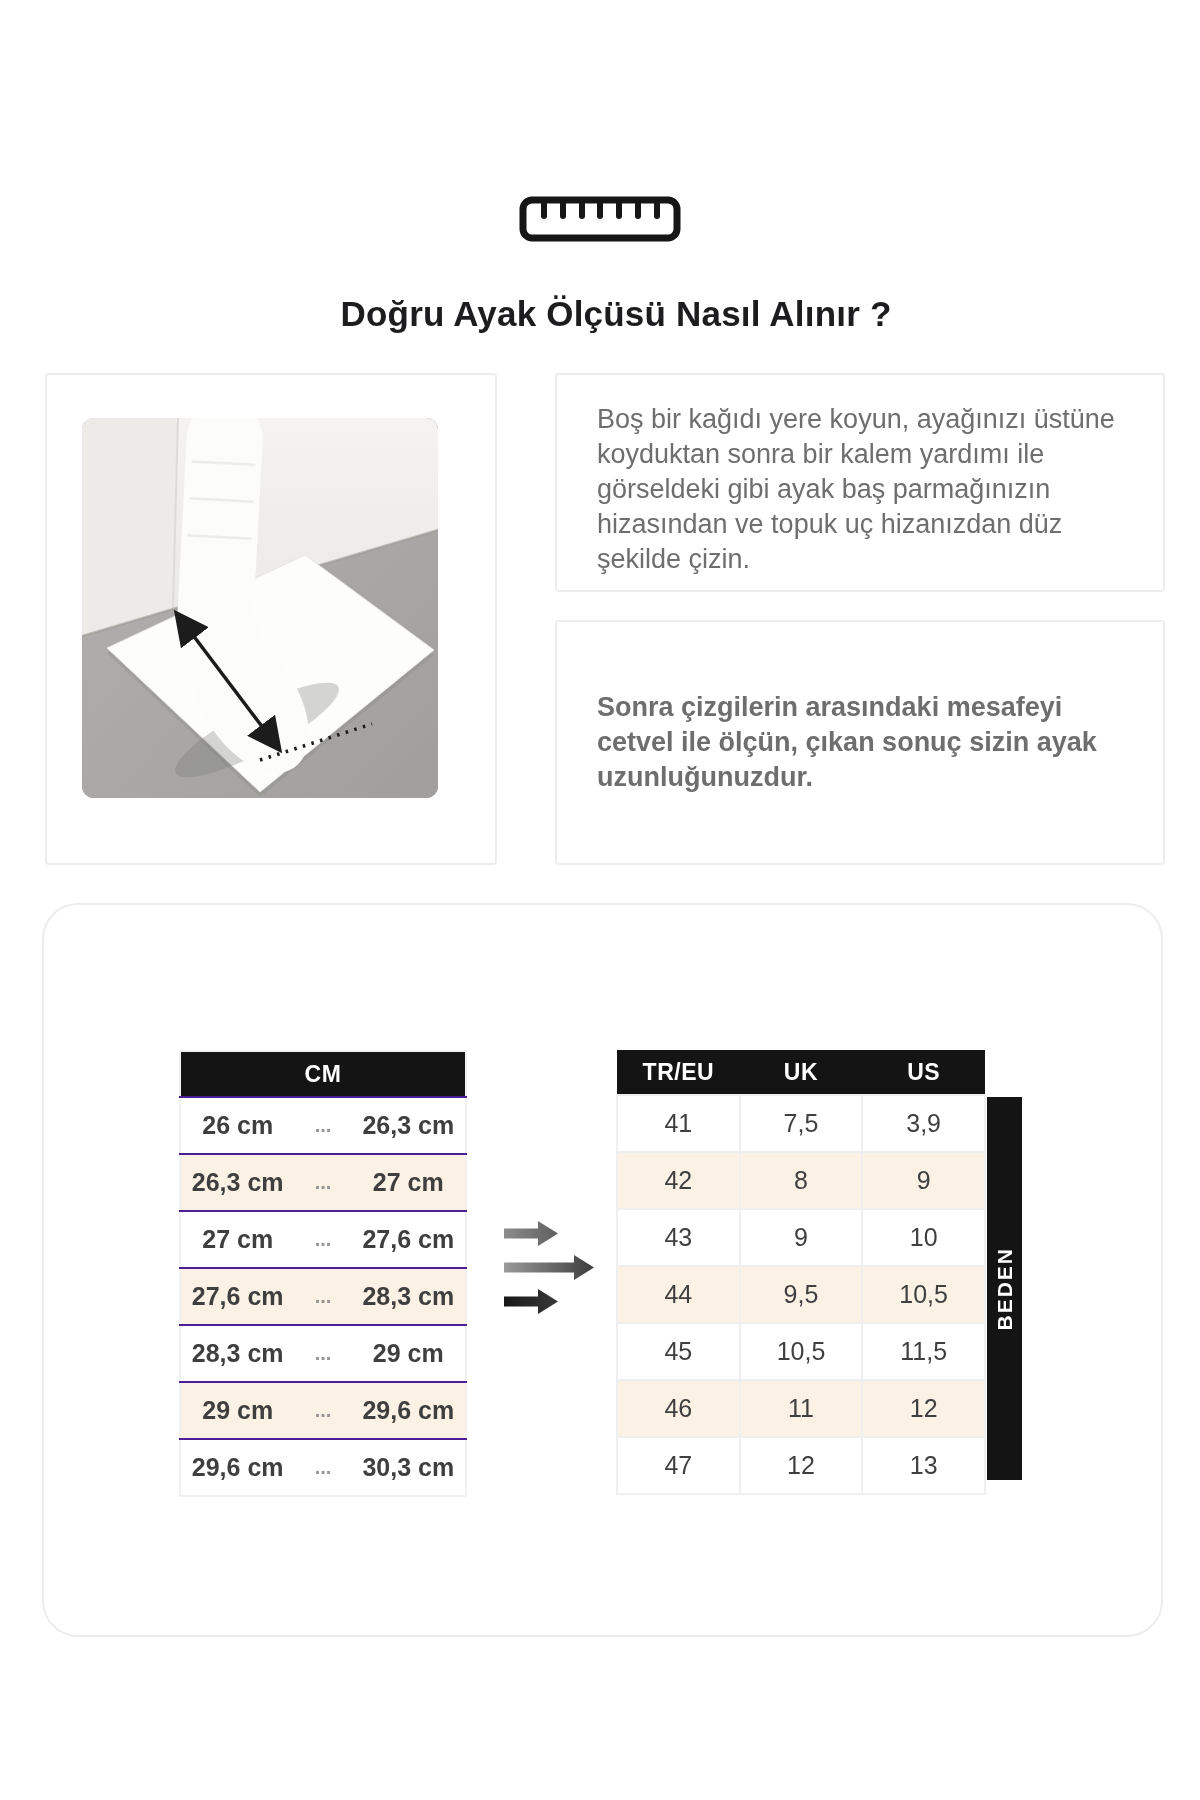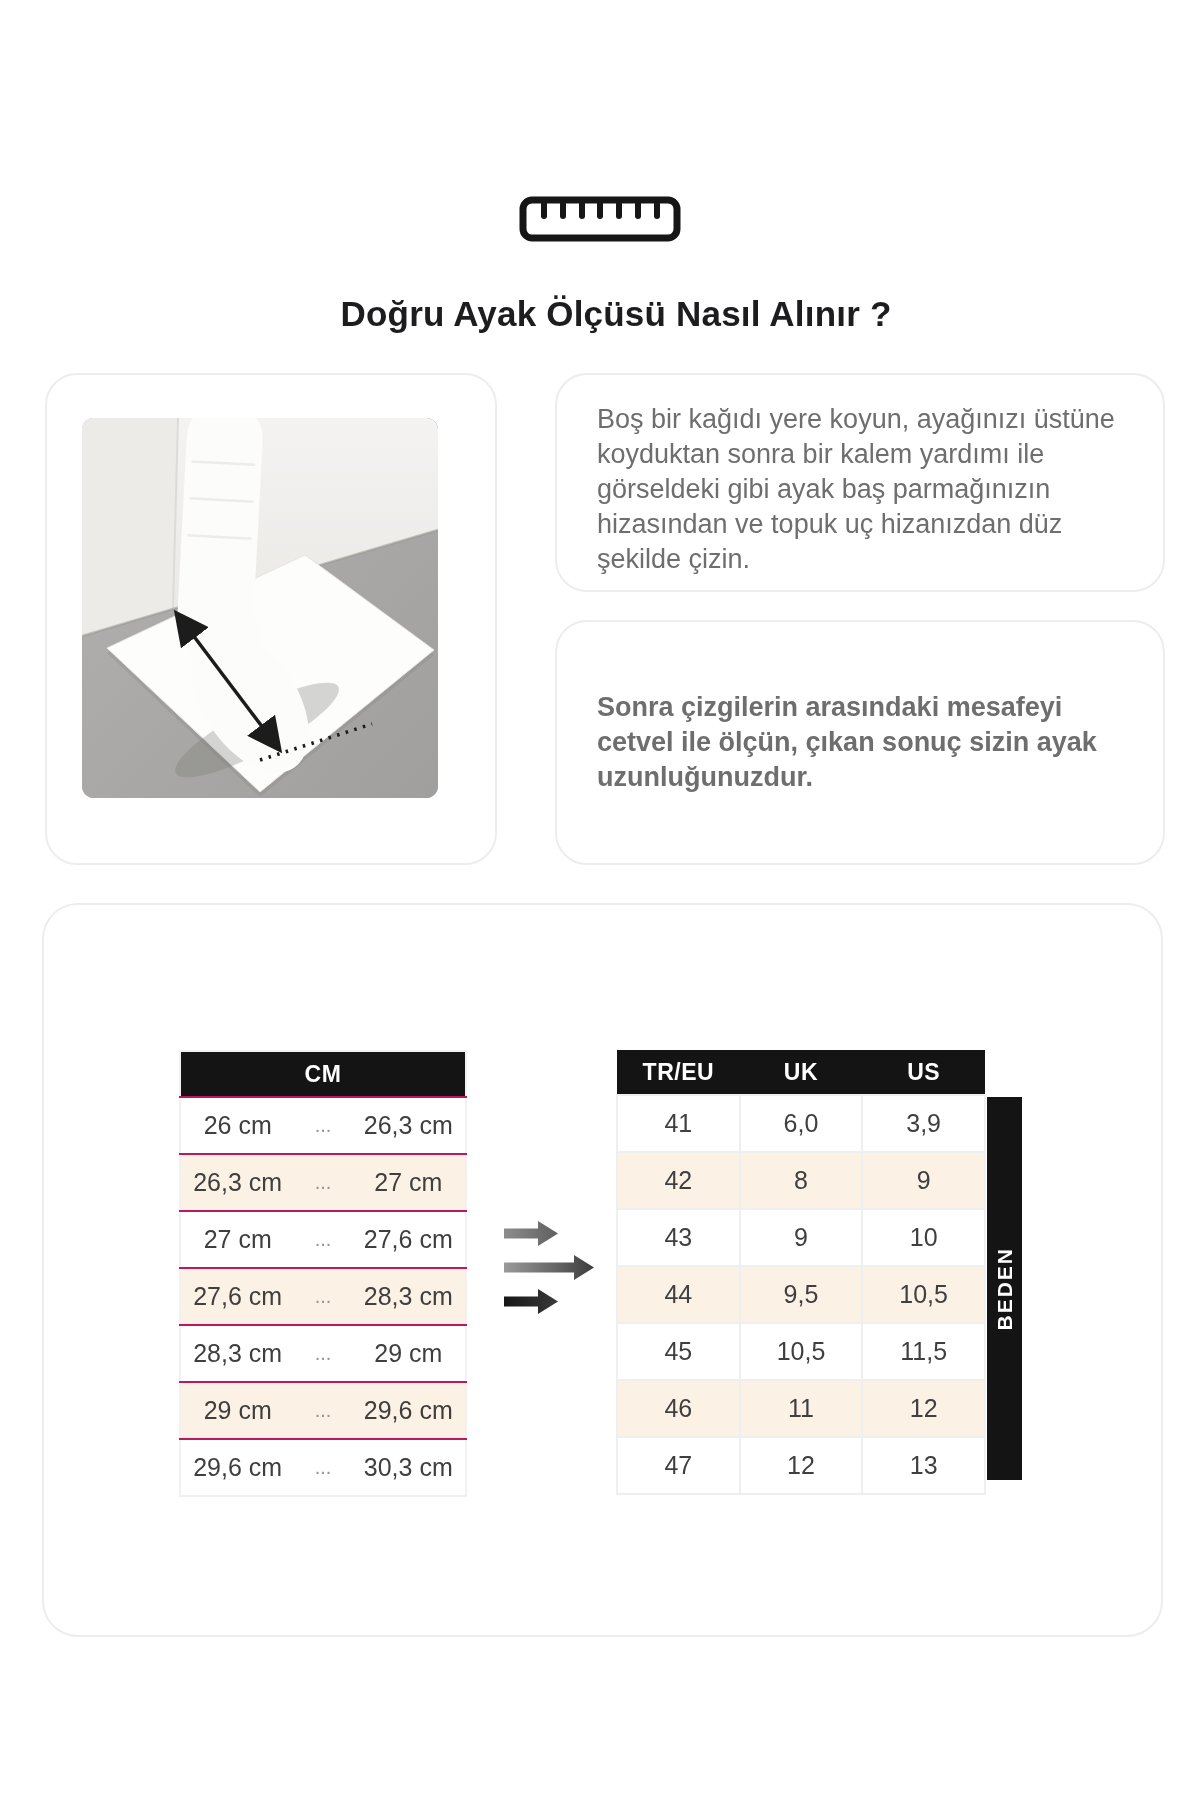--- a/index.html
+++ b/index.html
@@ -2,21 +2,21 @@
 <html lang="tr"><head>
 <meta charset="utf-8">
 <style>
   html,body{margin:0;padding:0;background:#ffffff;}
   #screen{
     position:relative;width:1200px;height:1800px;margin:0 auto;
     background:#ffffff;font-family:"Liberation Sans", sans-serif;overflow:hidden;
   }
   .card{
     position:absolute;background:#ffffff;
-    border:2px solid #ededed;border-radius:32px;box-sizing:border-box;
+    border:2px solid #ededed;border-radius:4px;box-sizing:border-box;
   }
   .page-title{
     position:absolute;left:16px;top:294px;width:1200px;text-align:center;
     font-size:35px;font-weight:700;color:#1d1d1f;letter-spacing:.2px;
   }
   .instruction-text{
     color:#6e6e6e;font-size:27px;line-height:35px;
   }
   .card-step1{left:555px;top:373px;width:610px;height:219px;}
   .card-step1 .instruction-text{padding:27px 38px 0 40px;}
@@ -36,21 +36,21 @@
   .cm-table{left:135px;top:145px;width:288px;border:2px solid #f1f1f1;}
   .size-table{left:572px;top:145px;width:370px;}
   th{
     background:#141414;color:#ffffff;height:42px;
     font-size:23px;font-weight:600;letter-spacing:.5px;text-align:center;
   }
   td{
     height:53px;text-align:center;vertical-align:middle;
     font-size:25px;color:#3f3f3f;background:#ffffff;
   }
-  .cm-table td{border-top:2px solid #be185d;}
+  .cm-table td{border-top:2px solid #4c1d95;font-weight:bold;}
   .cm-table col.c-min{width:40%;} .cm-table col.c-dots{width:20%;} .cm-table col.c-max{width:40%;}
   .cm-table td.cm-dots{color:#959595;font-size:20px;}
   .size-table td{border:2px solid #efefef;width:33.33%;}
   tbody tr:nth-child(even) td{background:#fcf1e5;}
   .beden-bar{
     position:absolute;left:943px;top:192px;width:35px;height:383px;background:#141414;
     display:flex;align-items:center;justify-content:center;
   }
   .beden-bar span{
     writing-mode:vertical-rl;transform:rotate(180deg);
@@ -206,21 +206,21 @@
       <thead>
         <tr>
             <th>TR/EU</th>
             <th>UK</th>
             <th>US</th>
           </tr>
       </thead>
       <tbody>
           <tr>
             <td>41</td>
-            <td>6,0</td>
+            <td>7,5</td>
             <td>3,9</td>
           </tr>
           <tr>
             <td>42</td>
             <td>8</td>
             <td>9</td>
           </tr>
           <tr>
             <td>43</td>
             <td>9</td>

